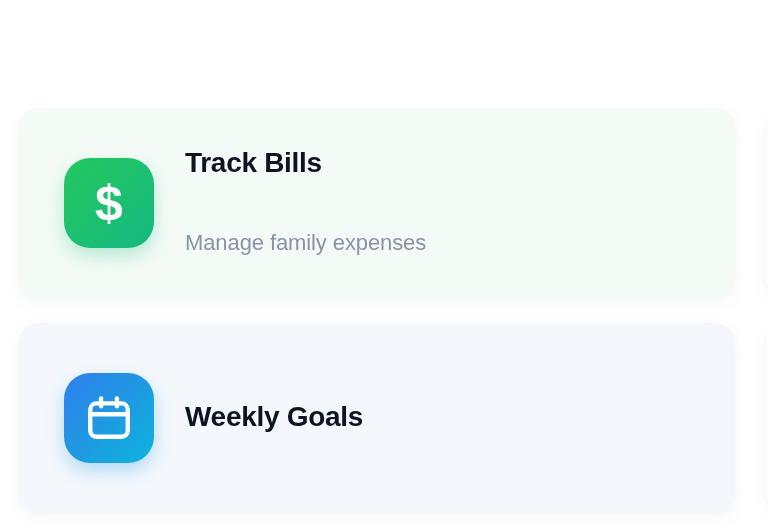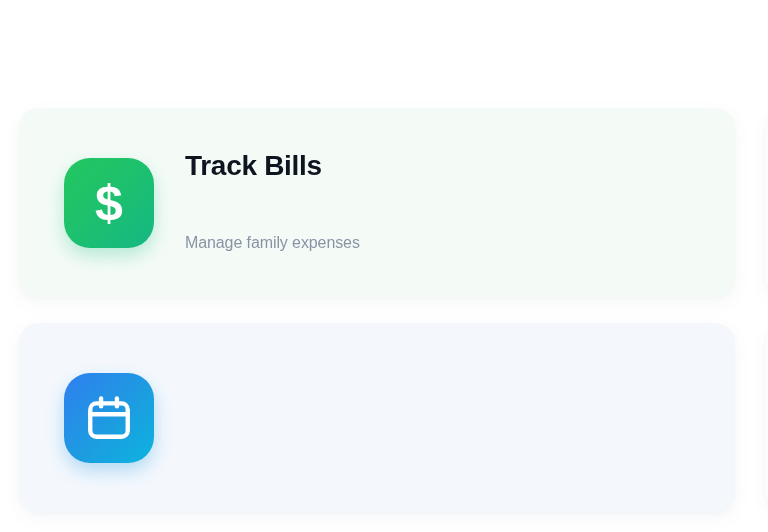--- a/index.html
+++ b/index.html
@@ -117,21 +117,21 @@
   .card-title {
     font-size:28px;
     font-weight:bold;
     color:#0d1520;
     letter-spacing:-0.3px;
     line-height:1.05;
     white-space:nowrap;
   }
 
   .card-subtitle {
-    font-size:16px;
+    font-size:22px;
     font-weight:normal;
     color:#8894a6;
     letter-spacing:-0.1px;
     line-height:1.1;
     white-space:nowrap;
     margin-top:41px;
   }
 </style>
 </head>
 <body>
@@ -162,20 +162,21 @@
         <div class="icon-tile icon-tile--blue">
           <svg width="50" height="50" viewBox="0 0 24 24" fill="none" stroke="#ffffff" stroke-width="2.1" stroke-linecap="round" stroke-linejoin="round">
             <rect x="3" y="5" width="18" height="16" rx="3"></rect>
             <line x1="3" y1="10.2" x2="21" y2="10.2"></line>
             <line x1="8.2" y1="2.6" x2="8.2" y2="6.4"></line>
             <line x1="15.8" y1="2.6" x2="15.8" y2="6.4"></line>
           </svg>
         </div>
 
         <div class="card-text">
+          <div class="card-title">Weekly Goals</div>
         </div>
       </div>
 
       <div class="card-peek"></div>
     </div>
 
   </div>
 </div>
 
 </body></html>

